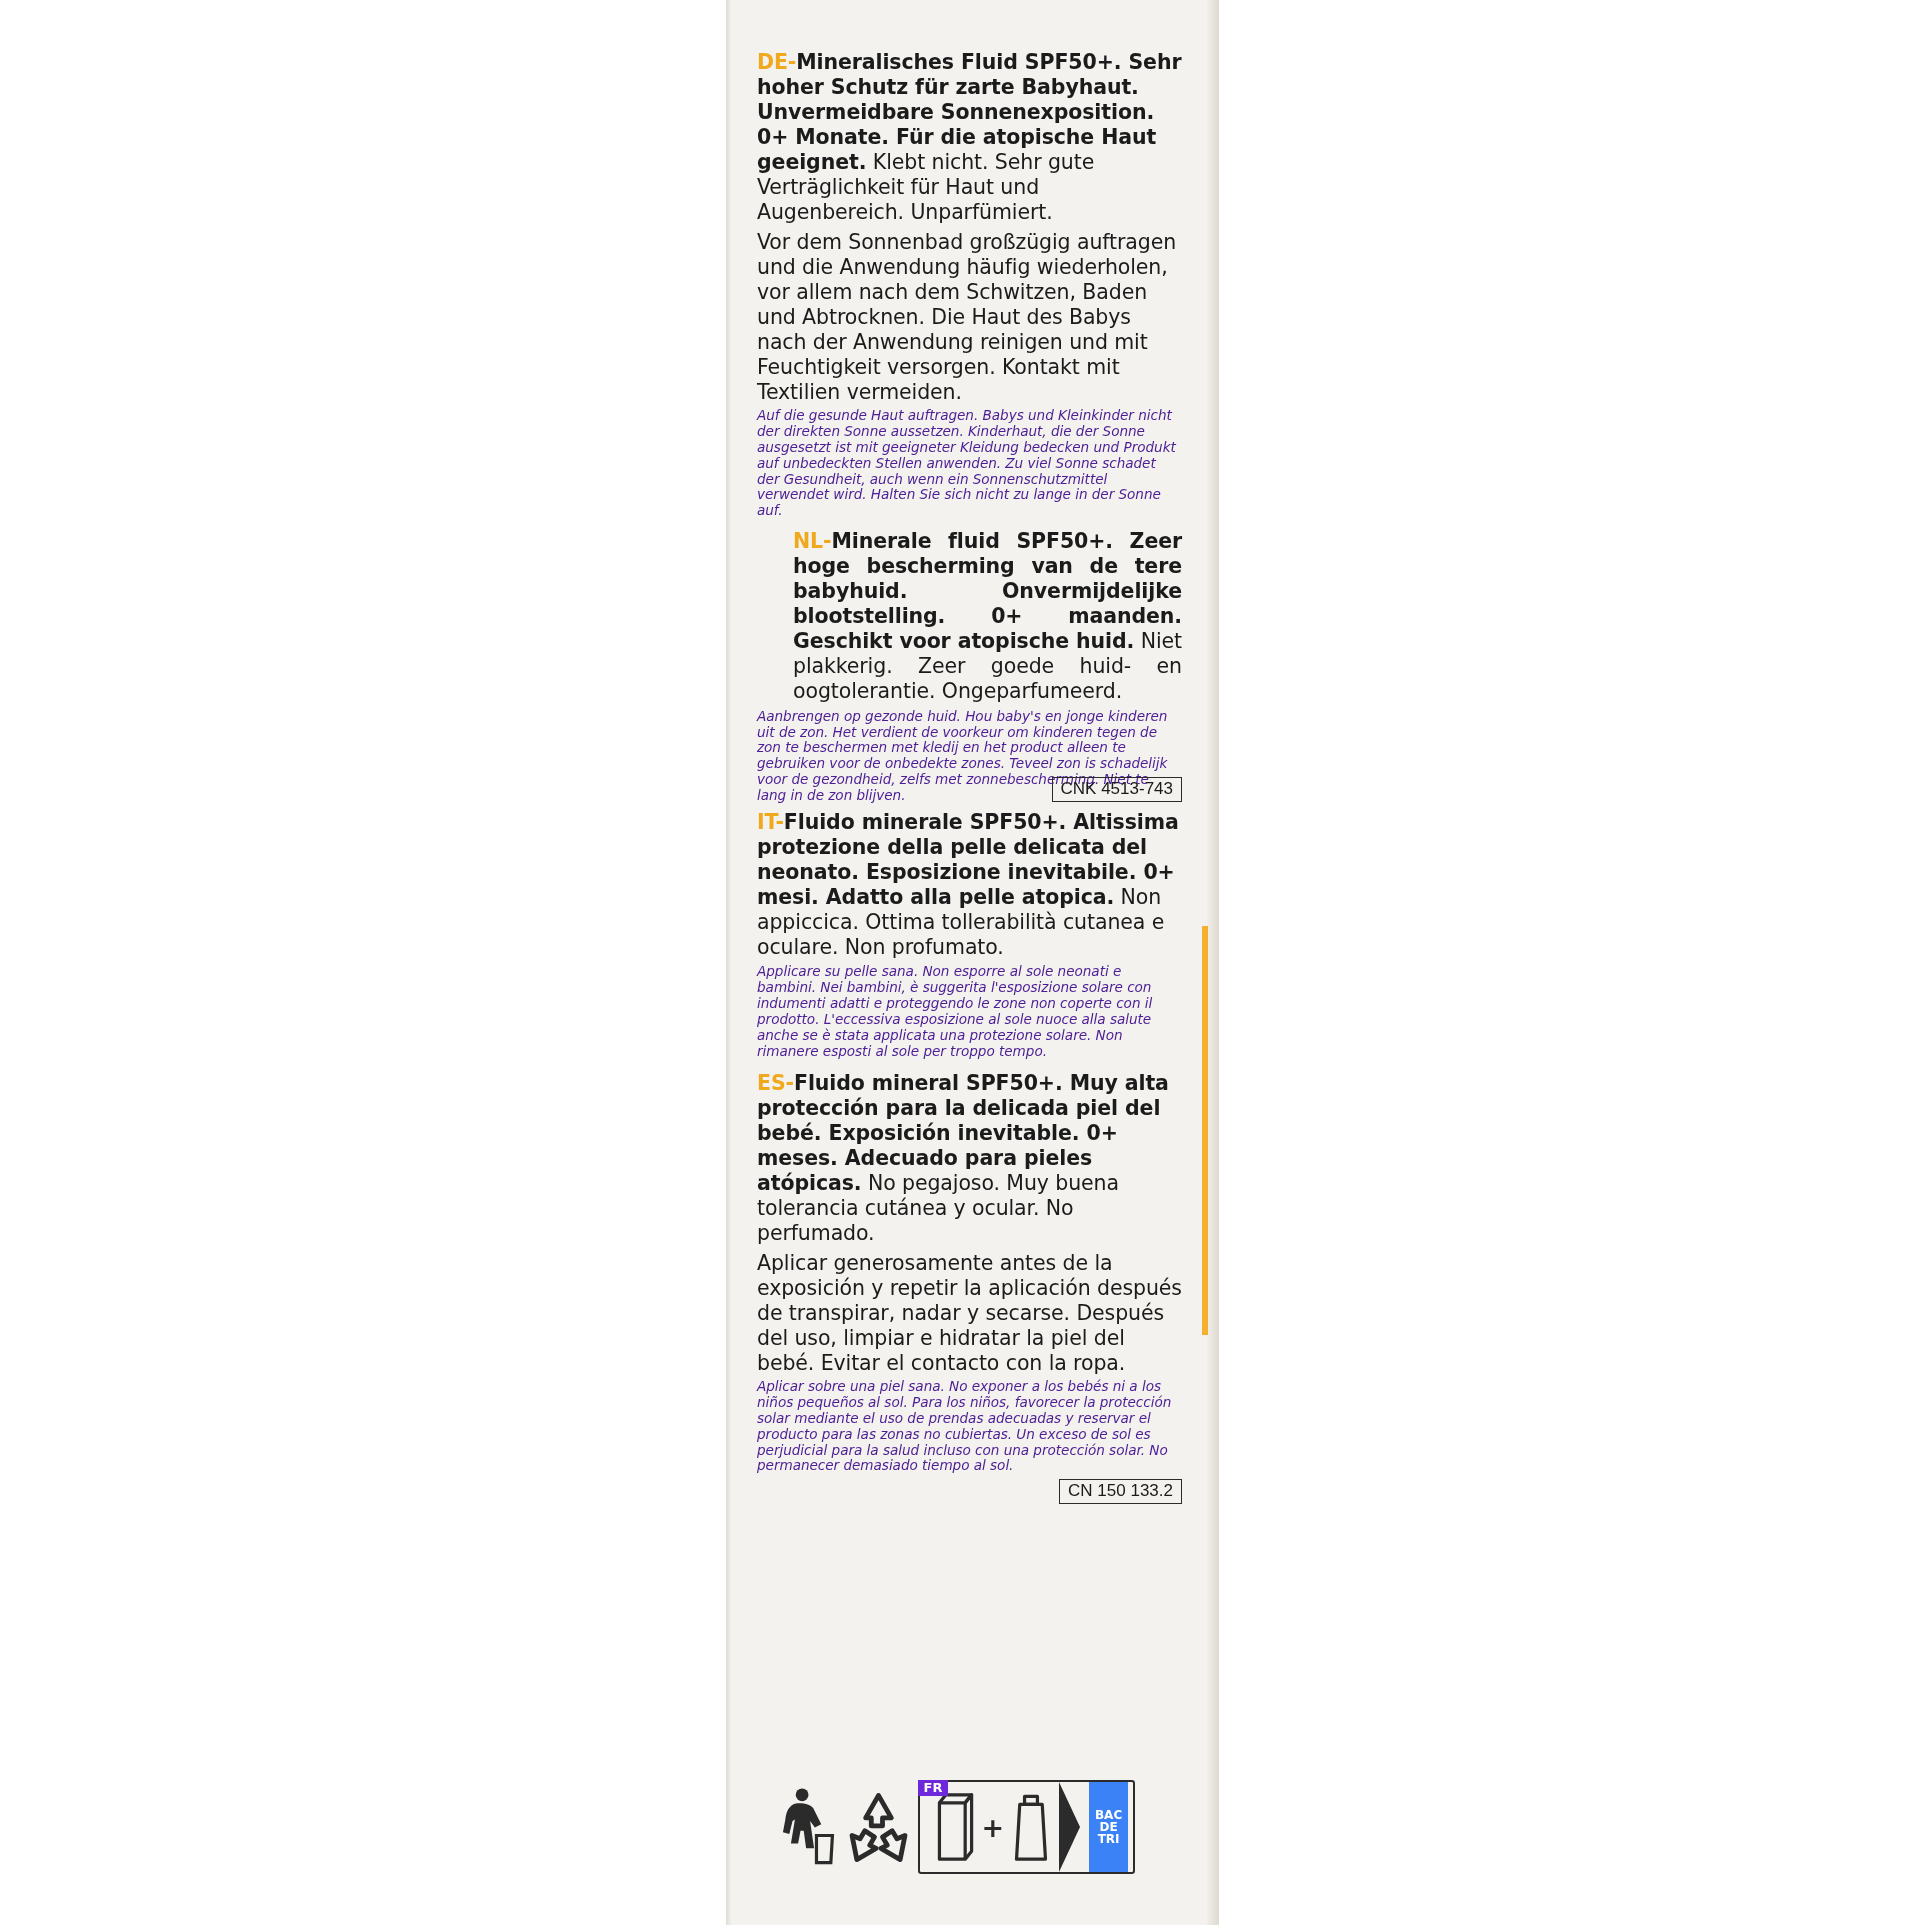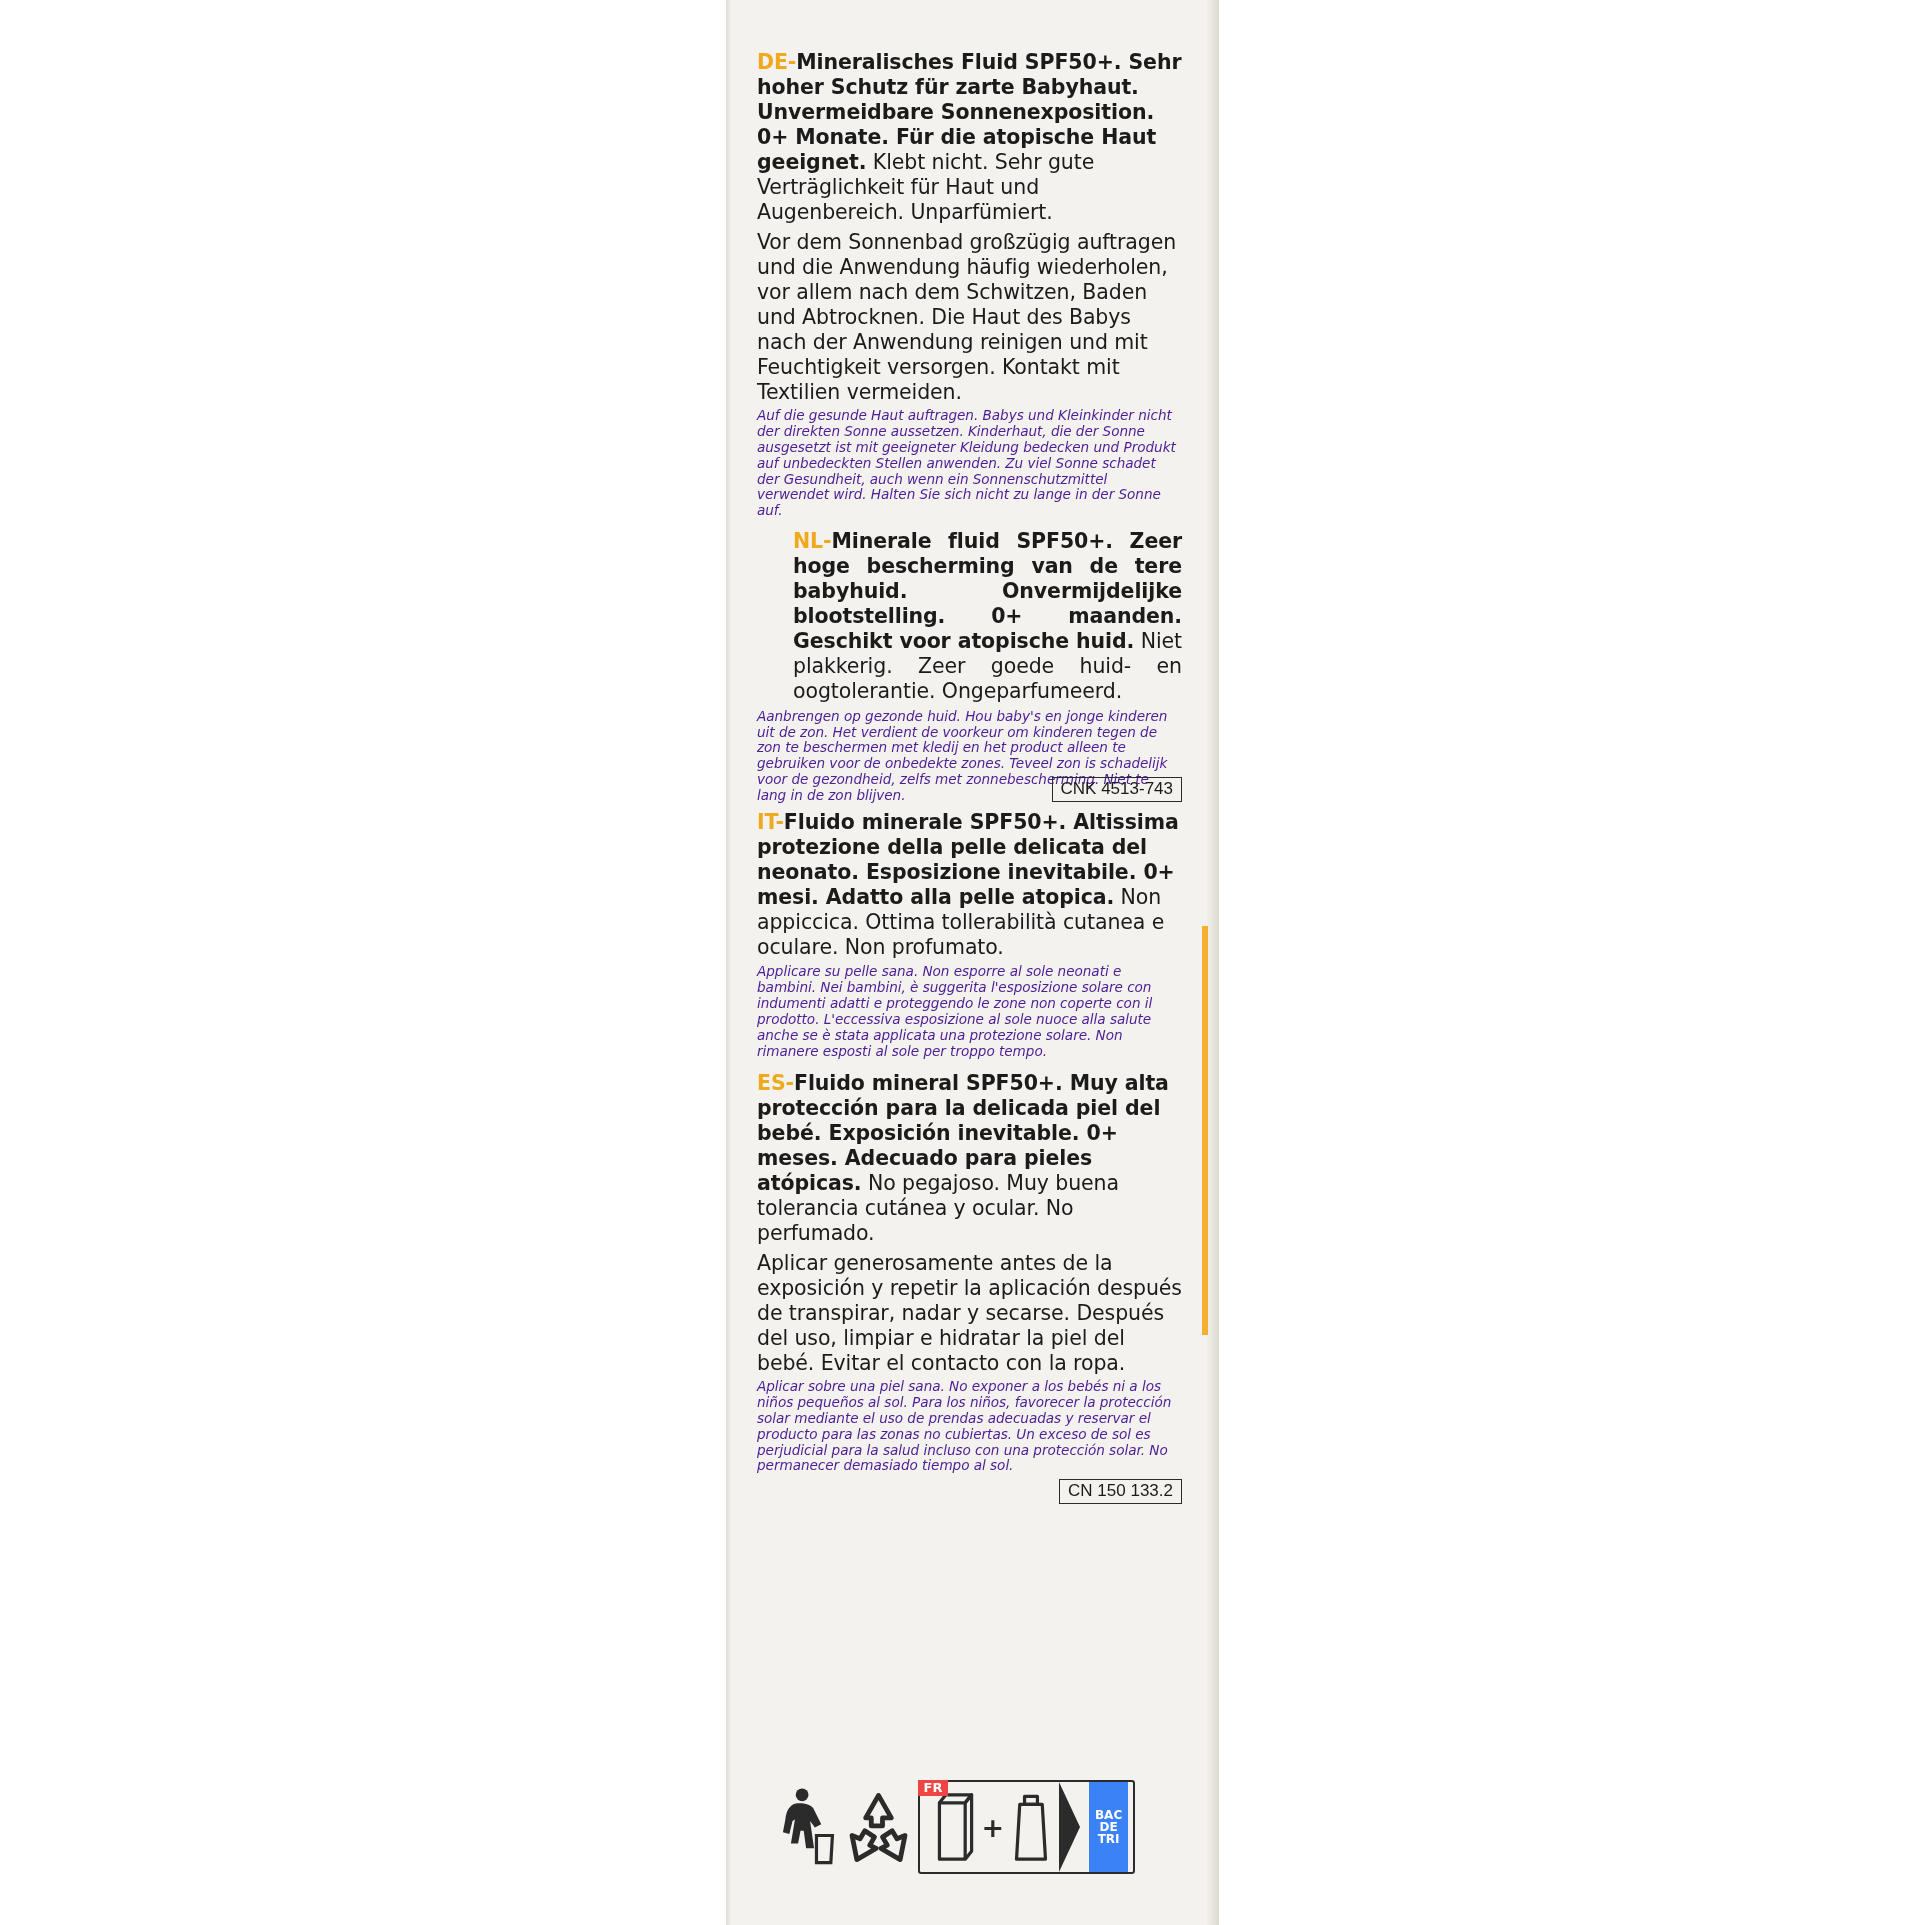--- a/index.html
+++ b/index.html
@@ -151,21 +151,21 @@
     position: relative;
     height: 95px;
     flex: 0 0 auto;
     display: flex;
     align-items: center;
   }
   .fr-tag {
     position: absolute;
     left: 0;
     top: 0;
-    background: #ef4444;
+    background: #6d28d9;
     color: #ffffff;
     font-size: 13px;
     padding: 1.6px 5.6px 2.4px 5.6px;
     line-height: 1;
     z-index: 5;
     font-weight: bold;
   }
   .sort-outline {
     border: 2.4px solid #2b2b2b;
     border-radius: 3.2px;

